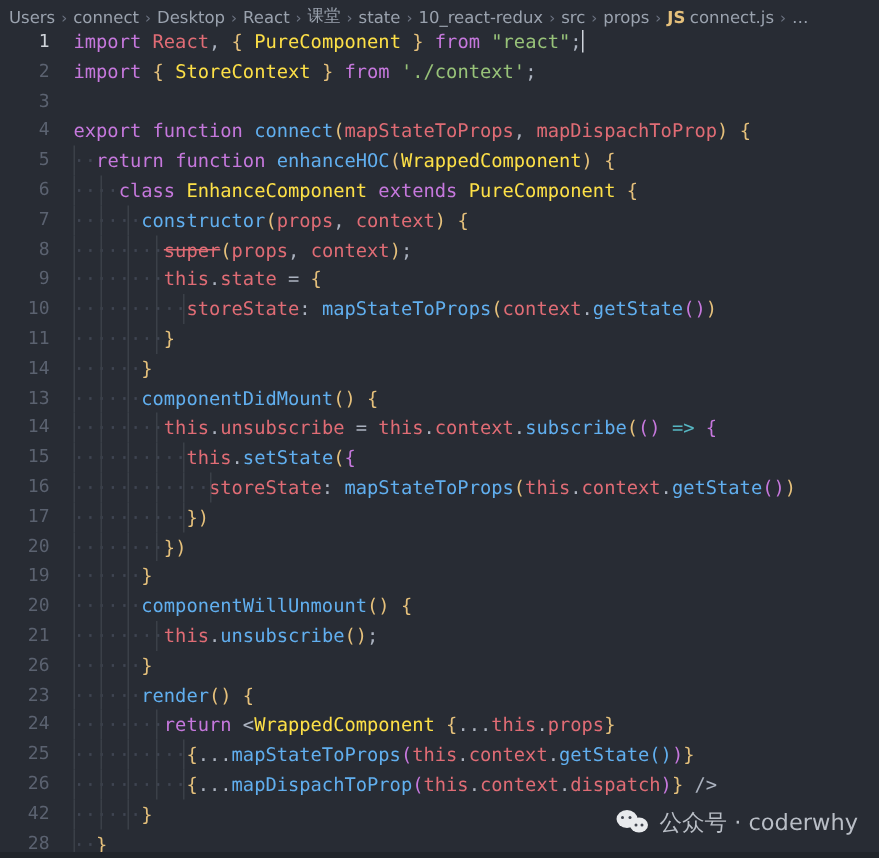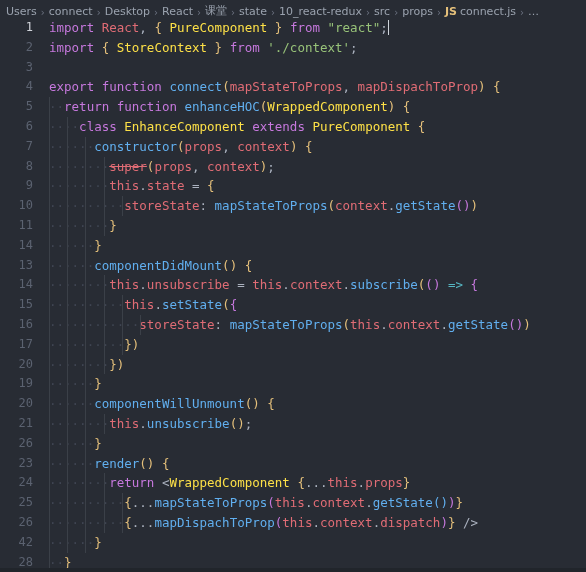--- a/index.html
+++ b/index.html
@@ -207,15 +207,26 @@
       <div class="line"><div class="gutter">21</div><div class="code"><span class="guides"><span class="guide" style="left: 5px;"></span><span class="guide" style="left: 23.2px;"></span><span class="guide" style="left: 41.4px;"></span><span class="guide" style="left: 59.6px;"></span></span><span class="ws">········</span><span class="t-var">this</span><span class="t-plain">.</span><span class="t-fn">unsubscribe</span><span class="t-y">(</span><span class="t-y">)</span><span class="t-plain">;</span></div></div>
       <div class="line"><div class="gutter">26</div><div class="code"><span class="guides"><span class="guide" style="left: 5px;"></span><span class="guide" style="left: 23.2px;"></span><span class="guide" style="left: 41.4px;"></span></span><span class="ws">······</span><span class="t-y">}</span></div></div>
       <div class="line"><div class="gutter">23</div><div class="code"><span class="guides"><span class="guide" style="left: 5px;"></span><span class="guide" style="left: 23.2px;"></span><span class="guide" style="left: 41.4px;"></span></span><span class="ws">······</span><span class="t-fn">render</span><span class="t-y">(</span><span class="t-y">)</span><span class="t-plain"> </span><span class="t-y">{</span></div></div>
       <div class="line"><div class="gutter">24</div><div class="code"><span class="guides"><span class="guide" style="left: 5px;"></span><span class="guide" style="left: 23.2px;"></span><span class="guide" style="left: 41.4px;"></span><span class="guide" style="left: 59.6px;"></span></span><span class="ws">········</span><span class="t-kw">return</span><span class="t-plain"> </span><span class="t-plain">&lt;</span><span class="t-cls">WrappedComponent</span><span class="t-plain"> </span><span class="t-y">{</span><span class="t-plain">...</span><span class="t-var">this</span><span class="t-plain">.</span><span class="t-var">props</span><span class="t-y">}</span></div></div>
       <div class="line"><div class="gutter">25</div><div class="code"><span class="guides"><span class="guide" style="left: 5px;"></span><span class="guide" style="left: 23.2px;"></span><span class="guide" style="left: 41.4px;"></span><span class="guide" style="left: 59.6px;"></span><span class="guide" style="left: 77.8px;"></span></span><span class="ws">··········</span><span class="t-y">{</span><span class="t-plain">...</span><span class="t-fn">mapStateToProps</span><span class="t-m">(</span><span class="t-var">this</span><span class="t-plain">.</span><span class="t-var">context</span><span class="t-plain">.</span><span class="t-fn">getState</span><span class="t-c">(</span><span class="t-c">)</span><span class="t-m">)</span><span class="t-y">}</span></div></div>
       <div class="line"><div class="gutter">26</div><div class="code"><span class="guides"><span class="guide" style="left: 5px;"></span><span class="guide" style="left: 23.2px;"></span><span class="guide" style="left: 41.4px;"></span><span class="guide" style="left: 59.6px;"></span><span class="guide" style="left: 77.8px;"></span></span><span class="ws">··········</span><span class="t-y">{</span><span class="t-plain">...</span><span class="t-fn">mapDispachToProp</span><span class="t-m">(</span><span class="t-var">this</span><span class="t-plain">.</span><span class="t-var">context</span><span class="t-plain">.</span><span class="t-var">dispatch</span><span class="t-m">)</span><span class="t-y">}</span><span class="t-plain"> /&gt;</span></div></div>
       <div class="line"><div class="gutter">42</div><div class="code"><span class="guides"><span class="guide" style="left: 5px;"></span><span class="guide" style="left: 23.2px;"></span><span class="guide" style="left: 41.4px;"></span></span><span class="ws">······</span><span class="t-y">}</span></div></div>
       <div class="line"><div class="gutter">28</div><div class="code"><span class="guides"><span class="guide" style="left: 5px;"></span></span><span class="ws">··</span><span class="t-y">}</span></div></div>
     </div>
 
+  <div id="watermark">
+    <span id="wechat-icon">
+      <span class="bubble-a"></span>
+      <span class="bubble-b"></span>
+      <span class="dot d1"></span>
+        <span class="dot d2"></span>
+      <span class="dot d3"></span>
+        <span class="dot d4"></span>
+    </span>
+    <span>公众号 · coderwhy</span>
+  </div>
 
   <div id="bottom-strip"></div>
 </div>
 
 </body></html>

